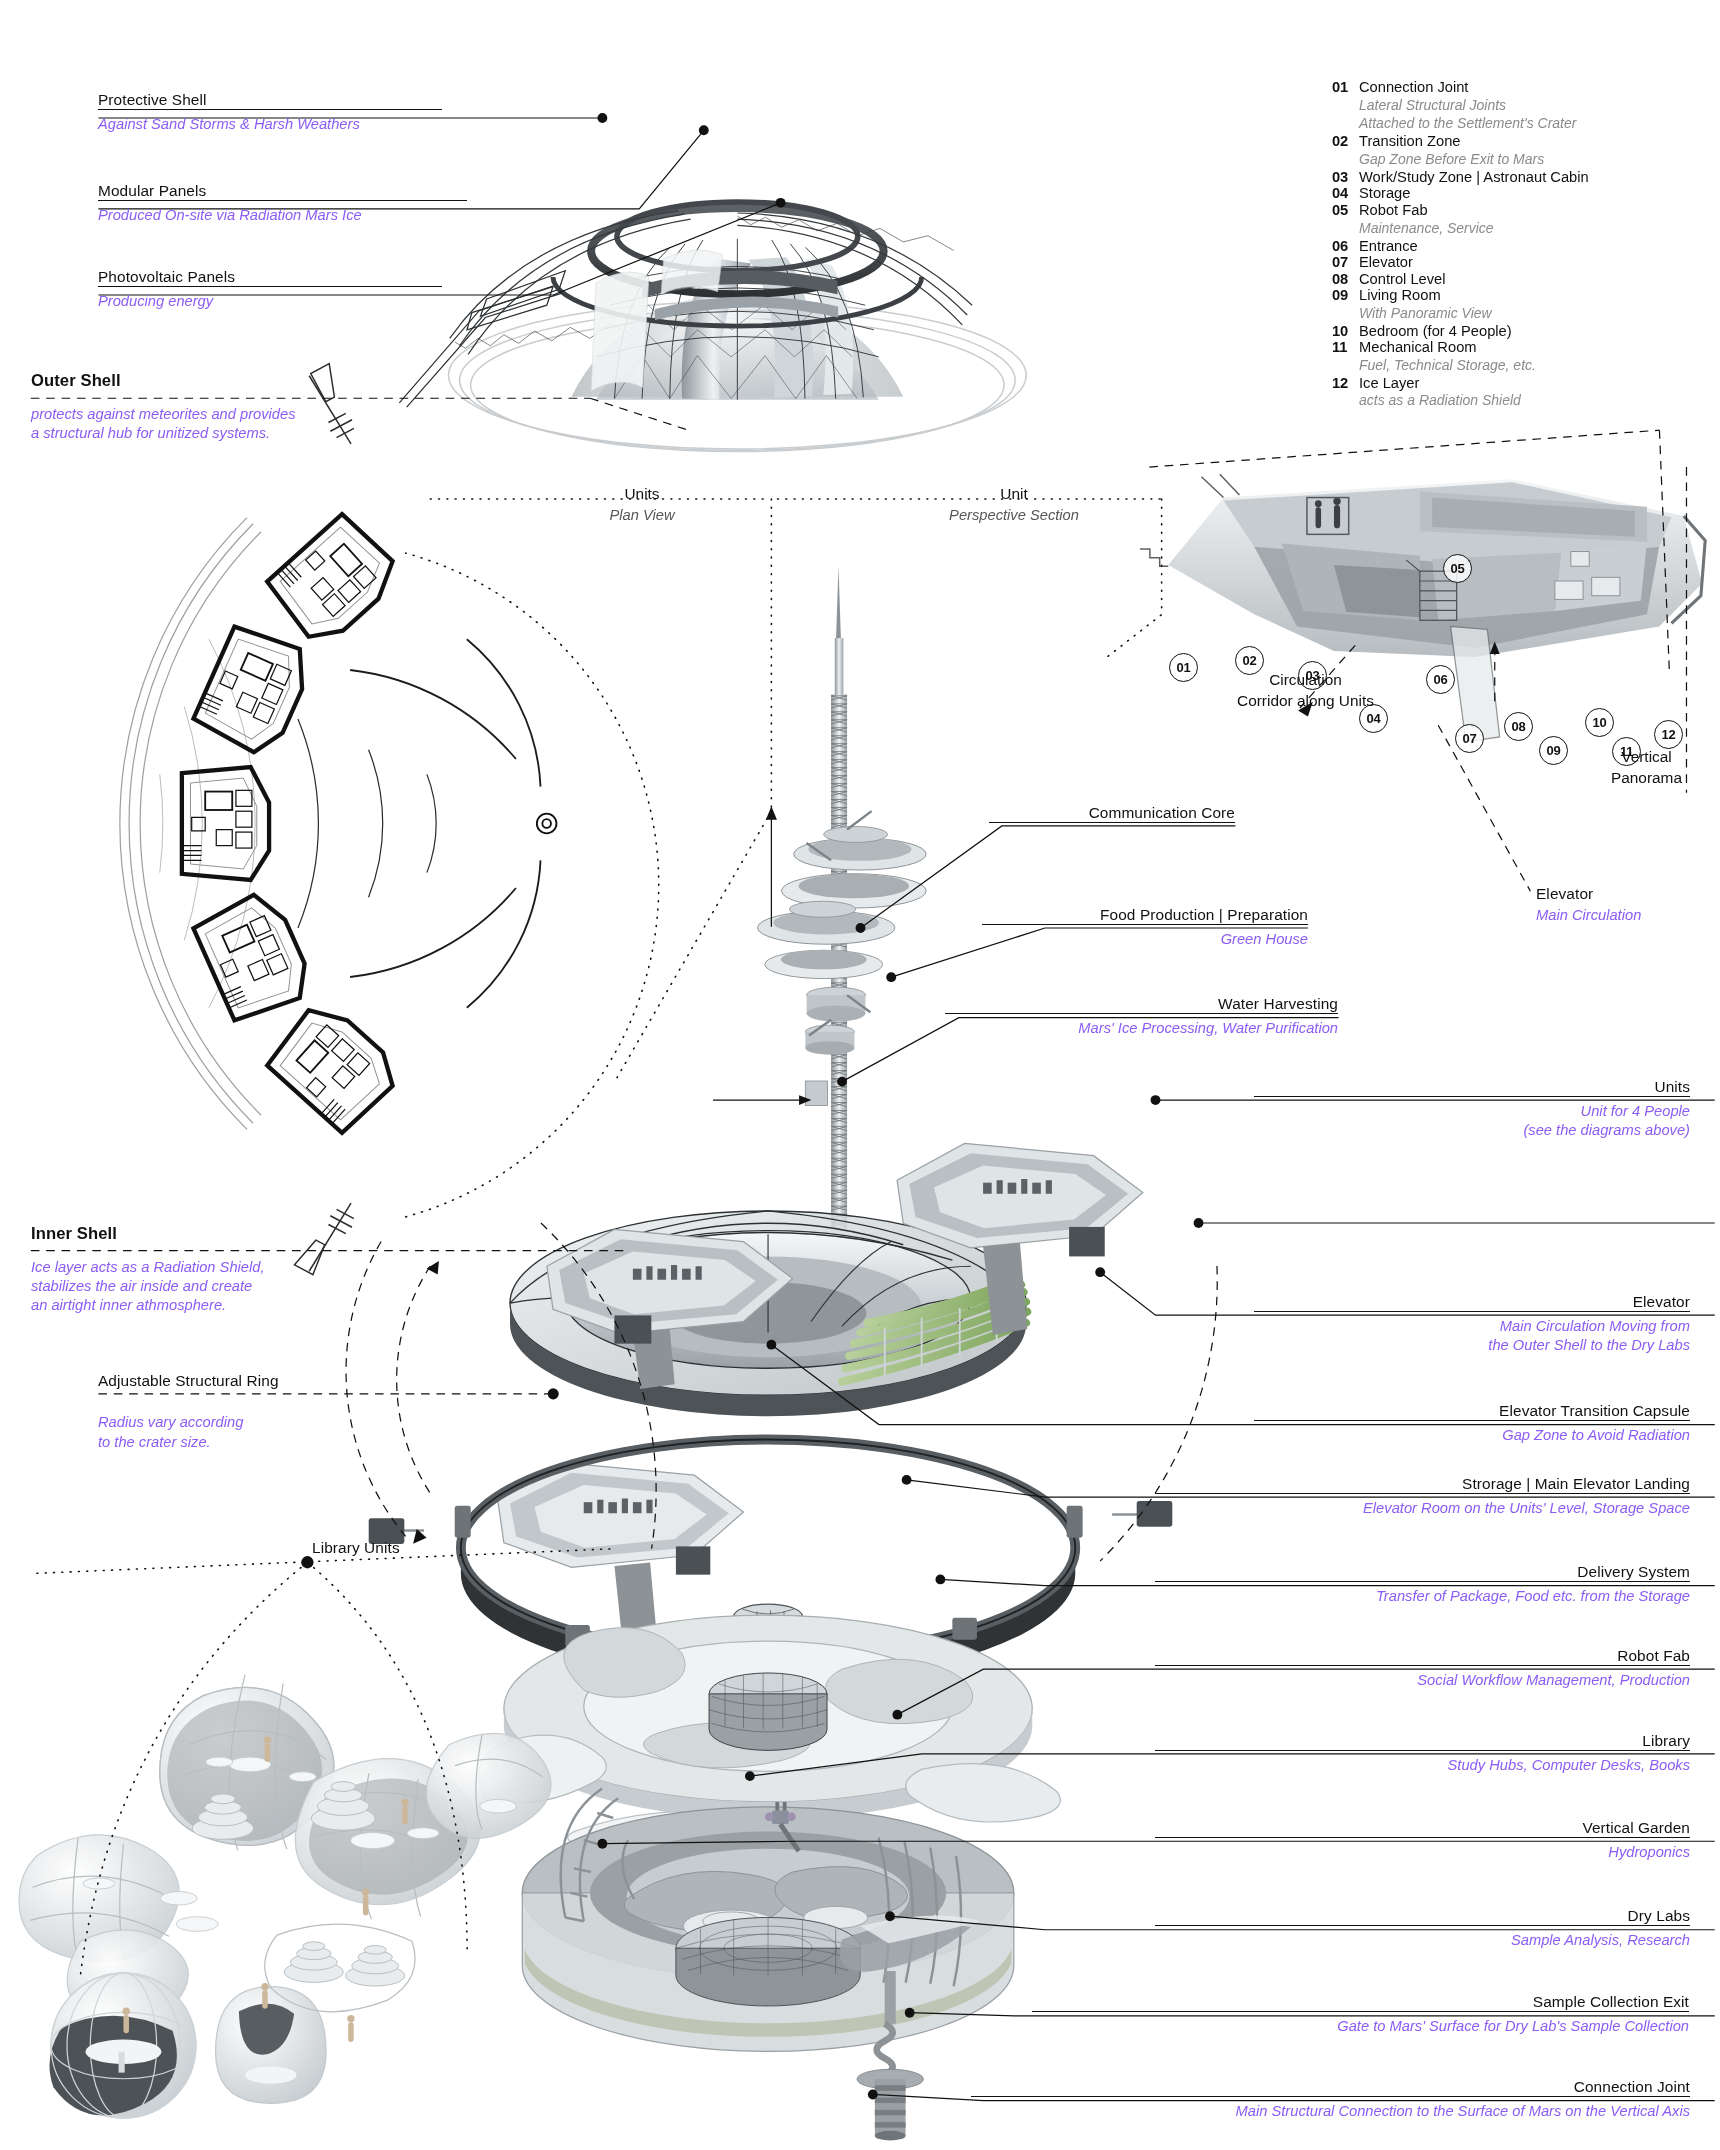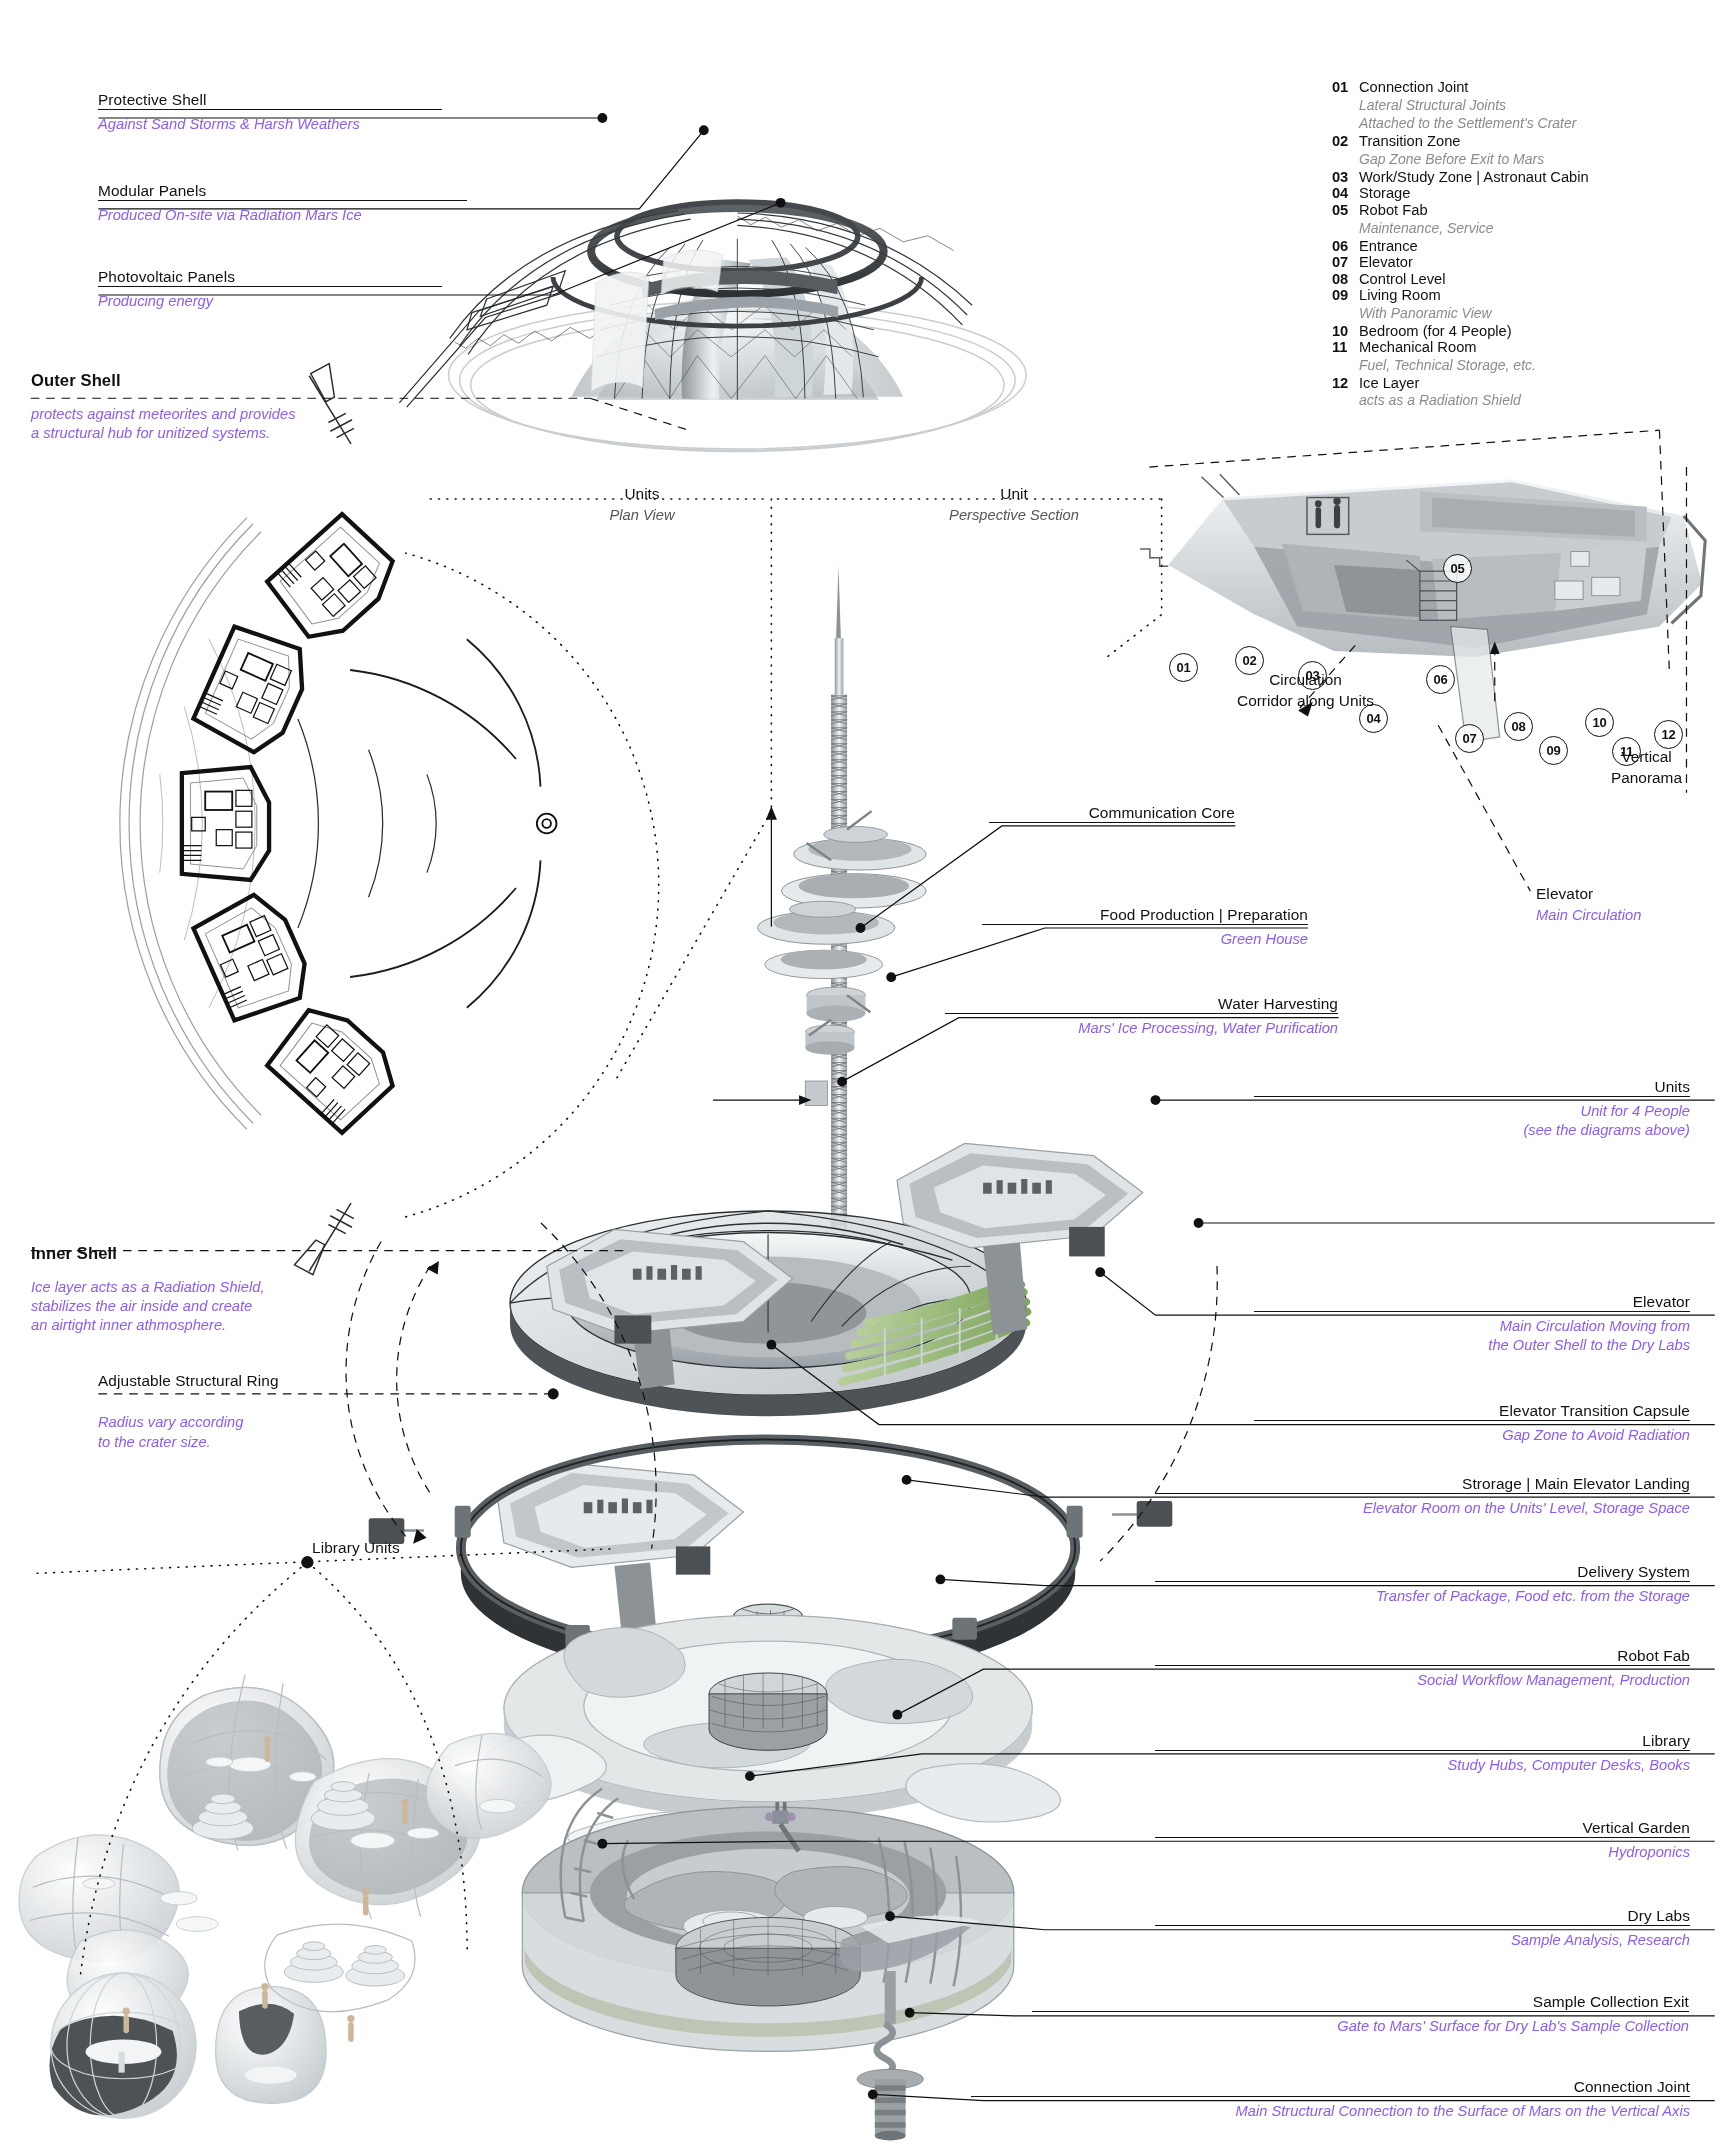--- a/index.html
+++ b/index.html
@@ -1067,21 +1067,21 @@
     <div class="rule" style="width:344px;"></div>
     <div class="sub" style="margin-top:4.9px;">Producing energy</div>
   </div>
 
   <div class="lbl bold" style="left:31px;top:371px;width:559px;">
     <div class="ttl">Outer Shell</div>
     <div class="sub" style="margin-top:13.5px;">protects against meteorites and provides</div>
     <div class="sub">a structural hub for unitized systems.</div>
   </div>
 
-  <div class="lbl bold" style="left:31px;top:1224px;width:596px;margin-top:20px;">
+  <div class="lbl bold" style="left:31px;top:1224px;width:596px;">
     <div class="ttl">Inner Shell</div>
     <div class="sub" style="margin-top:13.5px;">Ice layer acts as a Radiation Shield,</div>
     <div class="sub">stabilizes the air inside and create</div>
     <div class="sub">an airtight inner athmosphere.</div>
   </div>
 
   <div class="lbl" style="left:98px;top:1372px;">
     <div class="ttl">Adjustable Structural Ring</div>
     <div class="sub" style="margin-top:23.4px;">Radius vary according</div>
     <div class="sub">to the crater size.</div>

